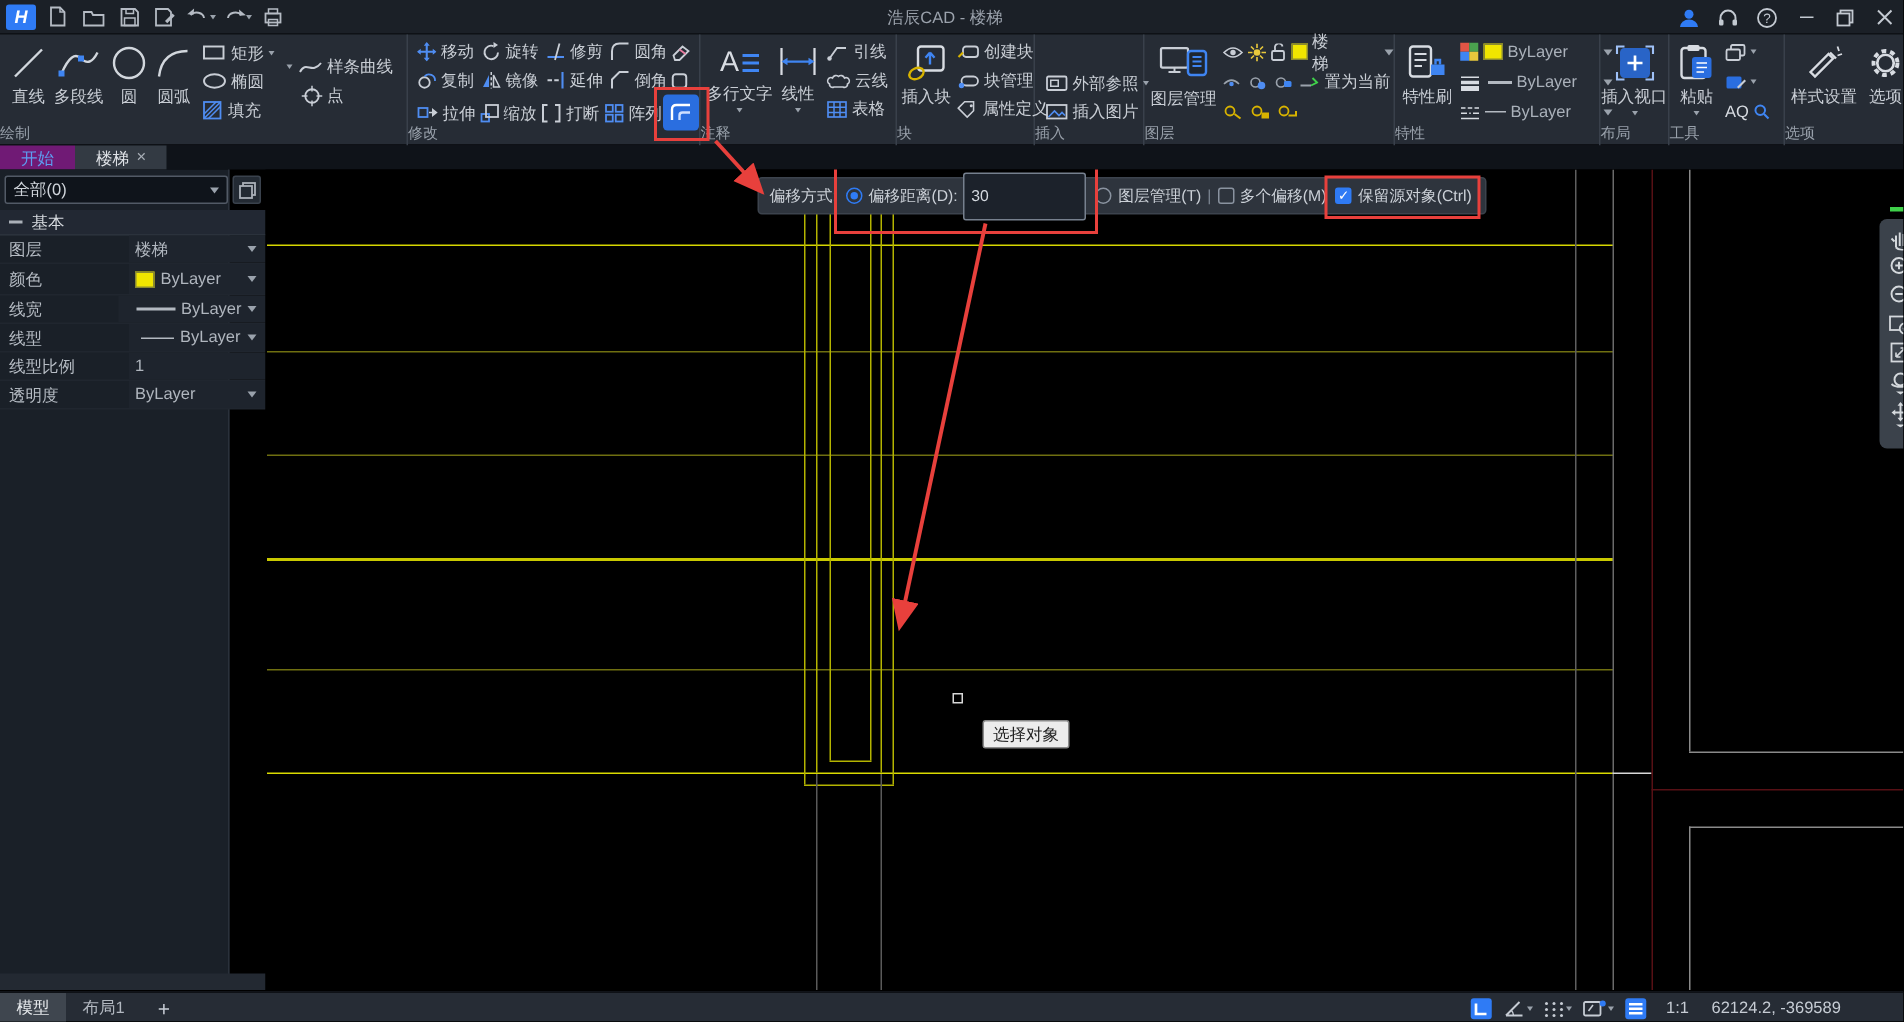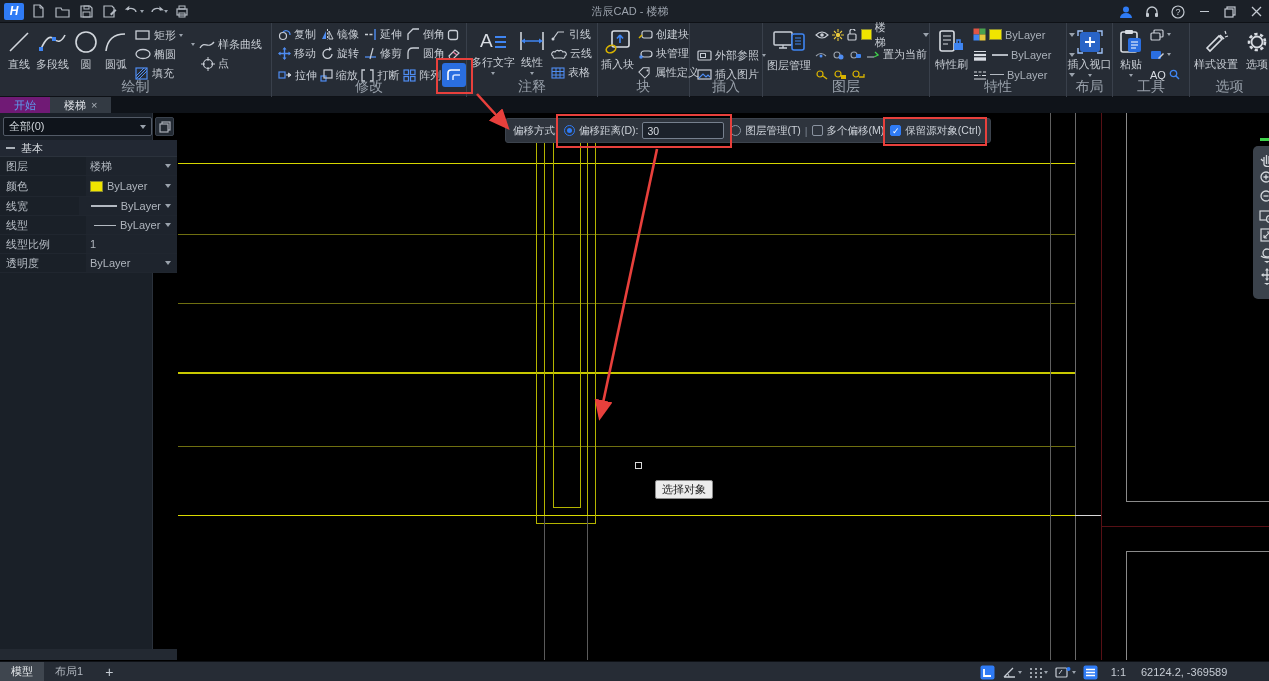--- a/index.html
+++ b/index.html
@@ -11,21 +11,21 @@
   
   .titlebar{position:absolute;left:0;top:0;width:1269px;height:23px;background:#1b2027;display:flex;align-items:center;gap:4px;padding:0 4px;border-bottom:1px solid #0e1116}
   .logo{width:20px;height:17px;background:#2f7bf5;border-radius:2px;color:#fff;font-weight:bold;font-size:12px;display:flex;align-items:center;justify-content:center;font-style:italic}
   .qaicon{width:20px;height:18px;display:flex;align-items:center;justify-content:center}
   .tbtitle{position:absolute;left:480px;width:300px;text-align:center;color:#9ba2ac;font-size:11px}
   .winctl{position:absolute;right:0;top:0;height:23px;display:flex;align-items:center}
   .winbtn{width:26px;height:23px;display:flex;align-items:center;justify-content:center;color:#c3c9d1}
   
   .ribbon{position:absolute;left:0;top:23px;width:1269px;height:74px;background:#262c35;display:flex;border-bottom:1px solid #0e1116}
   .rgroup{position:relative;height:74px;border-right:1px solid #39404b;flex:none}
-  .rlabel{position:absolute;bottom:1px;left:0;width:100%;text-align:center;color:#98a0aa;font-size:14px}
+  .rlabel{position:absolute;bottom:1px;left:0;width:100%;color:#98a0aa;font-size:10px}
   .bigbtn{display:flex;flex-direction:column;align-items:center;justify-content:flex-start;padding-top:4px;gap:2px;height:58px}
   .bigbtn .cap{font-size:11px;color:#c8cdd4;white-space:nowrap}
   .smrow{display:flex;align-items:center;gap:3px;height:19px;padding:0 2px;white-space:nowrap}
   .modcell{display:flex;align-items:center;gap:3px;height:19px;white-space:nowrap}
   .ic{display:inline-flex;align-items:center;justify-content:center}
   .offsetwrap{position:relative;width:24px;height:24px}
   .offsetbtn{width:24px;height:24px;background:#2a6ee0;border-radius:3px;display:flex;align-items:center;justify-content:center}
   .annobox{position:absolute;border:2px solid #e8403c;z-index:60;pointer-events:none}
   .sw{display:inline-block;background:#f0e500;border:1px solid #8a8a30}
   
@@ -50,21 +50,21 @@
   
   .canvas{position:absolute;left:177px;top:113px;width:1092px;height:547px;background:#000;overflow:hidden}
   .hl,.vl{position:absolute}
   
   .ovbar{position:absolute;left:328px;top:5px;height:25px;background:#2e343d;border:1px solid #3c434d;border-radius:3px;display:flex;align-items:center;gap:4px;padding:0 7px;white-space:nowrap;font-size:10.5px;color:#ccd1d8;z-index:40}
   .radio{width:11px;height:11px;border:1px solid #8a93a0;border-radius:50%;display:inline-flex;align-items:center;justify-content:center;flex:none}
   .radio.on{border-color:#2f7bf5}
   .radio.on i{width:5px;height:5px;border-radius:50%;background:#2f7bf5}
   .chk{width:11px;height:11px;border:1px solid #8a93a0;border-radius:2px;flex:none;display:inline-flex;align-items:center;justify-content:center}
   .chk.on{background:#2f7bf5;border-color:#2f7bf5;color:#fff;font-size:9px;font-weight:bold}
-  .ovinput{width:82px;height:17px;background:#1c222b;border:1px solid #76808e;border-radius:2px;color:#d5dae0;font-size:10.5px;padding:0 4px;outline:none;font-family:inherit}
+  .ovinput{width:82px;height:32px;background:#1c222b;border:1px solid #76808e;border-radius:2px;color:#d5dae0;font-size:10.5px;padding:0 4px;outline:none;font-family:inherit}
   .grp{position:relative;display:flex;align-items:center;gap:4px;padding:0 2px}
   .inbox{position:absolute;border:2px solid #e8403c;pointer-events:none}
   .tooltip{position:absolute;background:#ececec;border:1px solid #8a8a8a;border-radius:2px;color:#222;font-size:11px;padding:1px 6px;z-index:45}
   .pickbox{position:absolute;width:7px;height:7px;border:1px solid #d8d8d8;z-index:44}
   .navbar{position:absolute;left:1076px;top:33px;width:40px;height:153px;background:#3b424b;border-radius:5px;display:flex;flex-direction:column;align-items:flex-start;padding:5px 0 4px 6px;gap:3px;z-index:30}
   .greendash{position:absolute;left:1083px;top:25px;width:10px;height:3px;background:#3fd14a;z-index:30}
   
   .statusbar{position:absolute;left:0;top:661px;width:1269px;height:20px;background:#262c35;border-top:1px solid #0e1116;display:flex;align-items:center}
   .stab{height:20px;padding:0 11px;display:flex;align-items:center;color:#b2b8c0}
   .stab.on{background:#3f464f;color:#e6e9ec}
@@ -249,20 +249,65 @@
     </div>
     <div class="rlabel">绘制</div>
   </div>
 
   <div class="rgroup" style="width:195px">
     <div style="padding:2px 0 0 6px">
       <div class="flex">
         <div class="modcell" style="width:43px">
             <span class="ic">
               <svg width="13" height="13">
+                <path d="M6.5,1 V12 M1,6.5 H12" stroke="#4f8df2" stroke-width="1.4"></path>
+                <path d="M6.5,0 l2,2.5 h-4 z M6.5,13 l2,-2.5 h-4 z M0,6.5 l2.5,-2 v4 z M13,6.5 l-2.5,-2 v4 z" fill="#4f8df2"></path>
+              </svg>
+            </span>
+            <span>移动</span>
+          </div>
+        <div class="modcell" style="width:43px">
+            <span class="ic">
+              <svg width="13" height="13">
+                <path d="M11,7 a4.5,4.5 0 1 1 -3,-4.3" fill="none" stroke="#c9ced6" stroke-width="1.3"></path>
+                <path d="M8,0 l3,2 l-3,2 z" fill="#c9ced6"></path>
+              </svg>
+            </span>
+            <span>旋转</span>
+          </div>
+        <div class="modcell" style="width:43px">
+            <span class="ic">
+              <svg width="13" height="13">
+                <path d="M1,10 H12" stroke="#4f8df2" stroke-width="1.3"></path>
+                <path d="M9,1 L6,12" stroke="#c9ced6" stroke-width="1.2"></path>
+              </svg>
+            </span>
+            <span>修剪</span>
+          </div>
+        <div class="modcell" style="width:40px">
+            <span class="ic">
+              <svg width="13" height="13">
+                <path d="M1,12 V6 Q1,1 6,1 H12" fill="none" stroke="#c9ced6" stroke-width="1.3"></path>
+              </svg>
+            </span>
+            <span>圆角</span>
+          </div>
+        <div class="modcell">
+            <span class="ic">
+              <svg width="14" height="13">
+                <path d="M2,9 l6,-6 l4,3 l-6,6 h-3 z" fill="none" stroke="#c9ced6" stroke-width="1.2"></path>
+                <path d="M6,5 l4,3" stroke="#e87ca0" stroke-width="1.2"></path>
+              </svg>
+            </span>
+          </div>
+      </div>
+      <div class="flex">
+        <div class="modcell" style="width:43px">
+            <span class="ic">
+              <svg width="13" height="13">
                 <circle cx="5" cy="8" r="3.5" fill="none" stroke="#c9ced6" stroke-width="1.2"></circle>
                 <path d="M5,4 a4,4 0 0 1 7,3" fill="none" stroke="#4f8df2" stroke-width="1.2"></path>
               </svg>
             </span>
             <span>复制</span>
           </div>
         <div class="modcell" style="width:43px">
             <span class="ic">
               <svg width="13" height="13">
                 <path d="M1,11 L5,3 V11 z" fill="#4f8df2"></path>
@@ -286,65 +331,20 @@
               <svg width="13" height="13">
                 <path d="M1,12 V6 L6,1 H12" fill="none" stroke="#c9ced6" stroke-width="1.3"></path>
               </svg>
             </span>
             <span>倒角</span>
           </div>
         <div class="modcell">
             <span class="ic">
               <svg width="12" height="12">
                 <rect x="1.5" y="1.5" width="9" height="9" rx="2" fill="none" stroke="#c9ced6" stroke-width="1.3"></rect>
-              </svg>
-            </span>
-          </div>
-      </div>
-      <div class="flex">
-        <div class="modcell" style="width:43px">
-            <span class="ic">
-              <svg width="13" height="13">
-                <path d="M6.5,1 V12 M1,6.5 H12" stroke="#4f8df2" stroke-width="1.4"></path>
-                <path d="M6.5,0 l2,2.5 h-4 z M6.5,13 l2,-2.5 h-4 z M0,6.5 l2.5,-2 v4 z M13,6.5 l-2.5,-2 v4 z" fill="#4f8df2"></path>
-              </svg>
-            </span>
-            <span>移动</span>
-          </div>
-        <div class="modcell" style="width:43px">
-            <span class="ic">
-              <svg width="13" height="13">
-                <path d="M11,7 a4.5,4.5 0 1 1 -3,-4.3" fill="none" stroke="#c9ced6" stroke-width="1.3"></path>
-                <path d="M8,0 l3,2 l-3,2 z" fill="#c9ced6"></path>
-              </svg>
-            </span>
-            <span>旋转</span>
-          </div>
-        <div class="modcell" style="width:43px">
-            <span class="ic">
-              <svg width="13" height="13">
-                <path d="M1,10 H12" stroke="#4f8df2" stroke-width="1.3"></path>
-                <path d="M9,1 L6,12" stroke="#c9ced6" stroke-width="1.2"></path>
-              </svg>
-            </span>
-            <span>修剪</span>
-          </div>
-        <div class="modcell" style="width:40px">
-            <span class="ic">
-              <svg width="13" height="13">
-                <path d="M1,12 V6 Q1,1 6,1 H12" fill="none" stroke="#c9ced6" stroke-width="1.3"></path>
-              </svg>
-            </span>
-            <span>圆角</span>
-          </div>
-        <div class="modcell">
-            <span class="ic">
-              <svg width="14" height="13">
-                <path d="M2,9 l6,-6 l4,3 l-6,6 h-3 z" fill="none" stroke="#c9ced6" stroke-width="1.2"></path>
-                <path d="M6,5 l4,3" stroke="#e87ca0" stroke-width="1.2"></path>
               </svg>
             </span>
           </div>
       </div>
       <div class="flex">
         <div class="modcell" style="width:43px">
             <span class="ic">
               <svg width="14" height="12">
                 <rect x="1" y="3" width="6" height="6" fill="none" stroke="#4f8df2" stroke-width="1.2"></rect>
                 <path d="M8,6 H13 M13,6 l-2.5,-2 v4 z" stroke="#c9ced6" fill="#c9ced6"></path>

